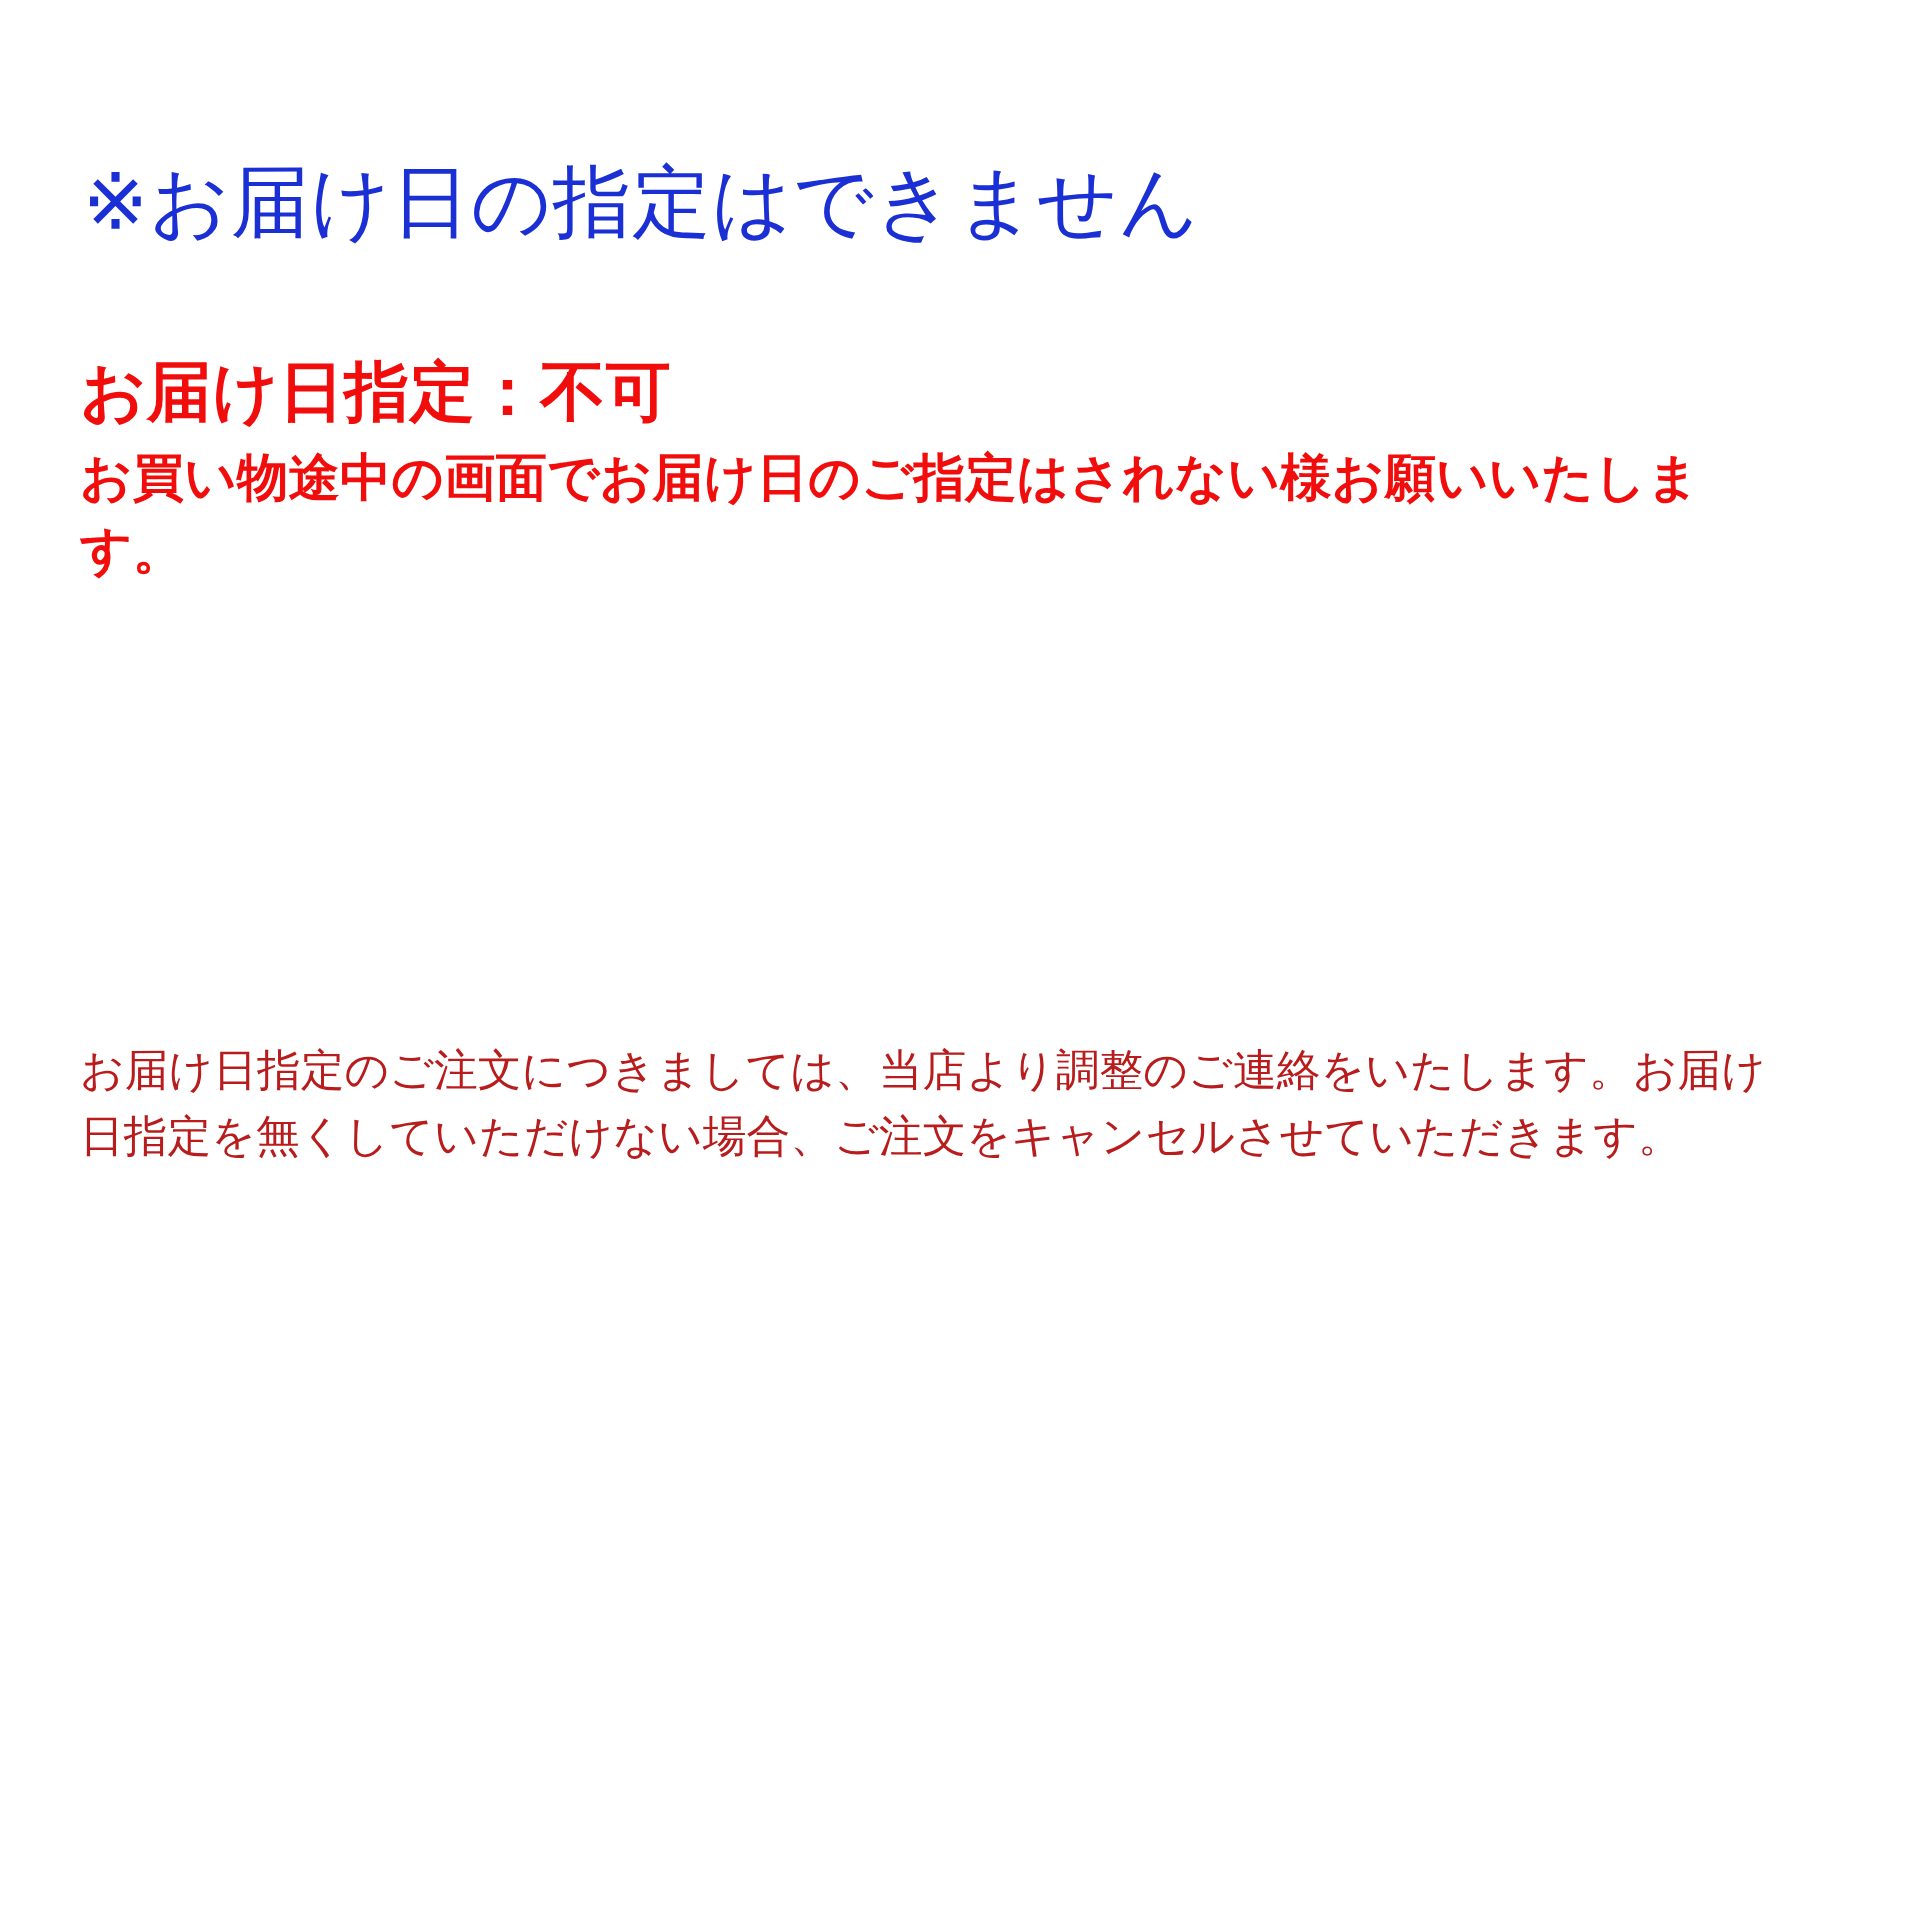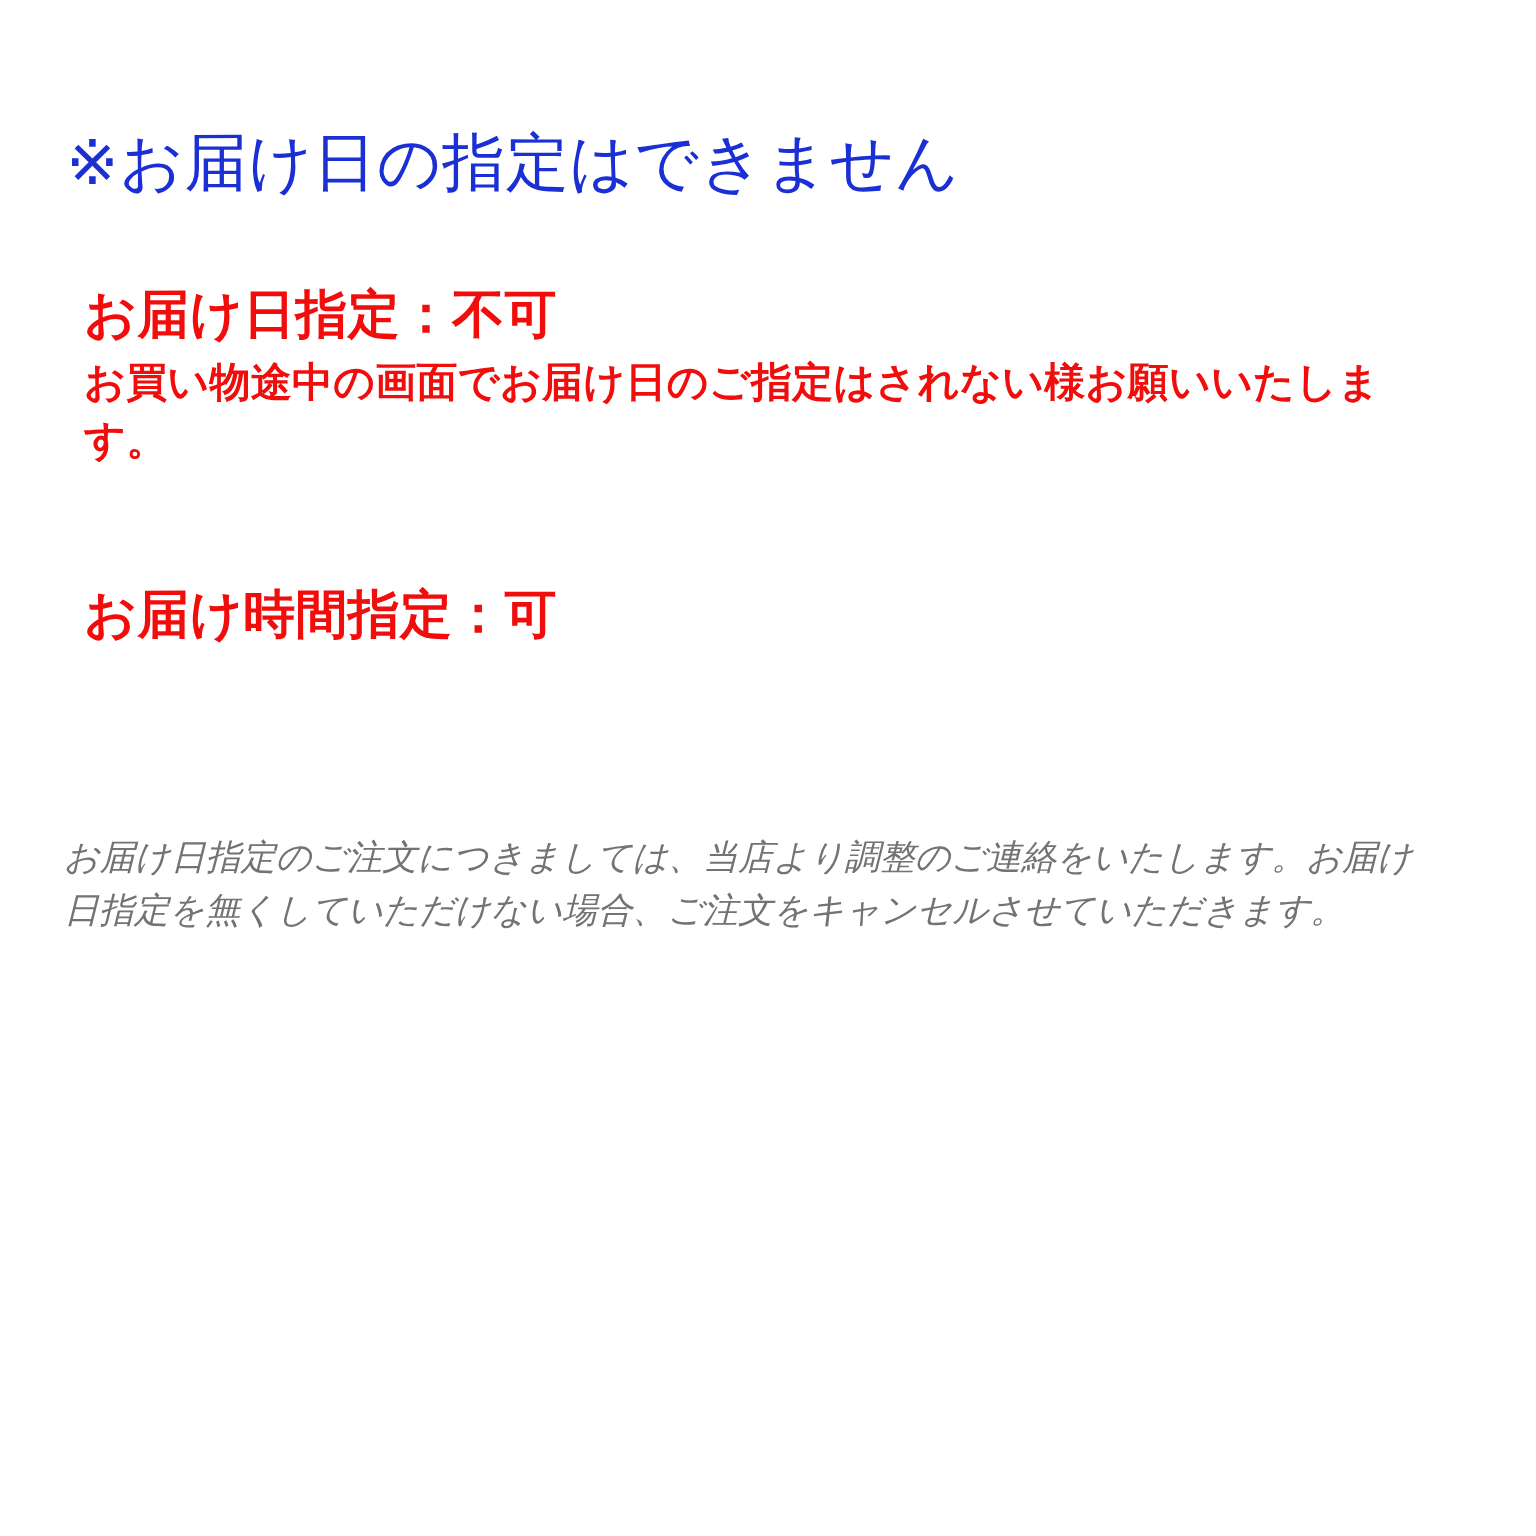--- a/index.html
+++ b/index.html
@@ -29,21 +29,20 @@
     font-size: 63px;
     line-height: 1.1;
     letter-spacing: 0.01em;
     font-weight: 400;
     white-space: nowrap;
   }
   .section {
     position: absolute;
     left: 64px;
     width: 1390px;
-    margin-left: 20px;
   }
   .section-1 { top: 285px; }
   .section-2 { top: 585px; }
 
   .section-heading {
     color: #f20d0d;
     font-size: 52px;
     font-weight: bold;
     line-height: 1.12;
     letter-spacing: 0.005em;
@@ -57,39 +56,37 @@
     line-height: 1.42;
     letter-spacing: 0.005em;
     margin: 0;
     max-width: 1340px;
   }
   .footnote {
     position: absolute;
     left: 64px;
     top: 830px;
     width: 1370px;
-    color: #737373;
+    color: #b91c1c;
     font-size: 35px;
     line-height: 1.52;
     letter-spacing: 0.0em;
     margin: 0;
-    font-style: italic;
   }
 </style>
 </head>
 <body>
 
 <div class="page">
 
   <h1 class="notice-title">※お届け日の指定はできません</h1>
 
   <div class="section section-1">
     <h2 class="section-heading">お届け日指定：不可</h2>
     <p class="section-body">お買い物途中の画面でお届け日のご指定はされない様お願いいたします。</p>
   </div>
 
   <div class="section section-2">
-    <h2 class="section-heading">お届け時間指定：可</h2>
   </div>
 
   <p class="footnote">お届け日指定のご注文につきましては、当店より調整のご連絡をいたします。お届け日指定を無くしていただけない場合、ご注文をキャンセルさせていただきます。</p>
 
 </div>
 
 </body></html>

